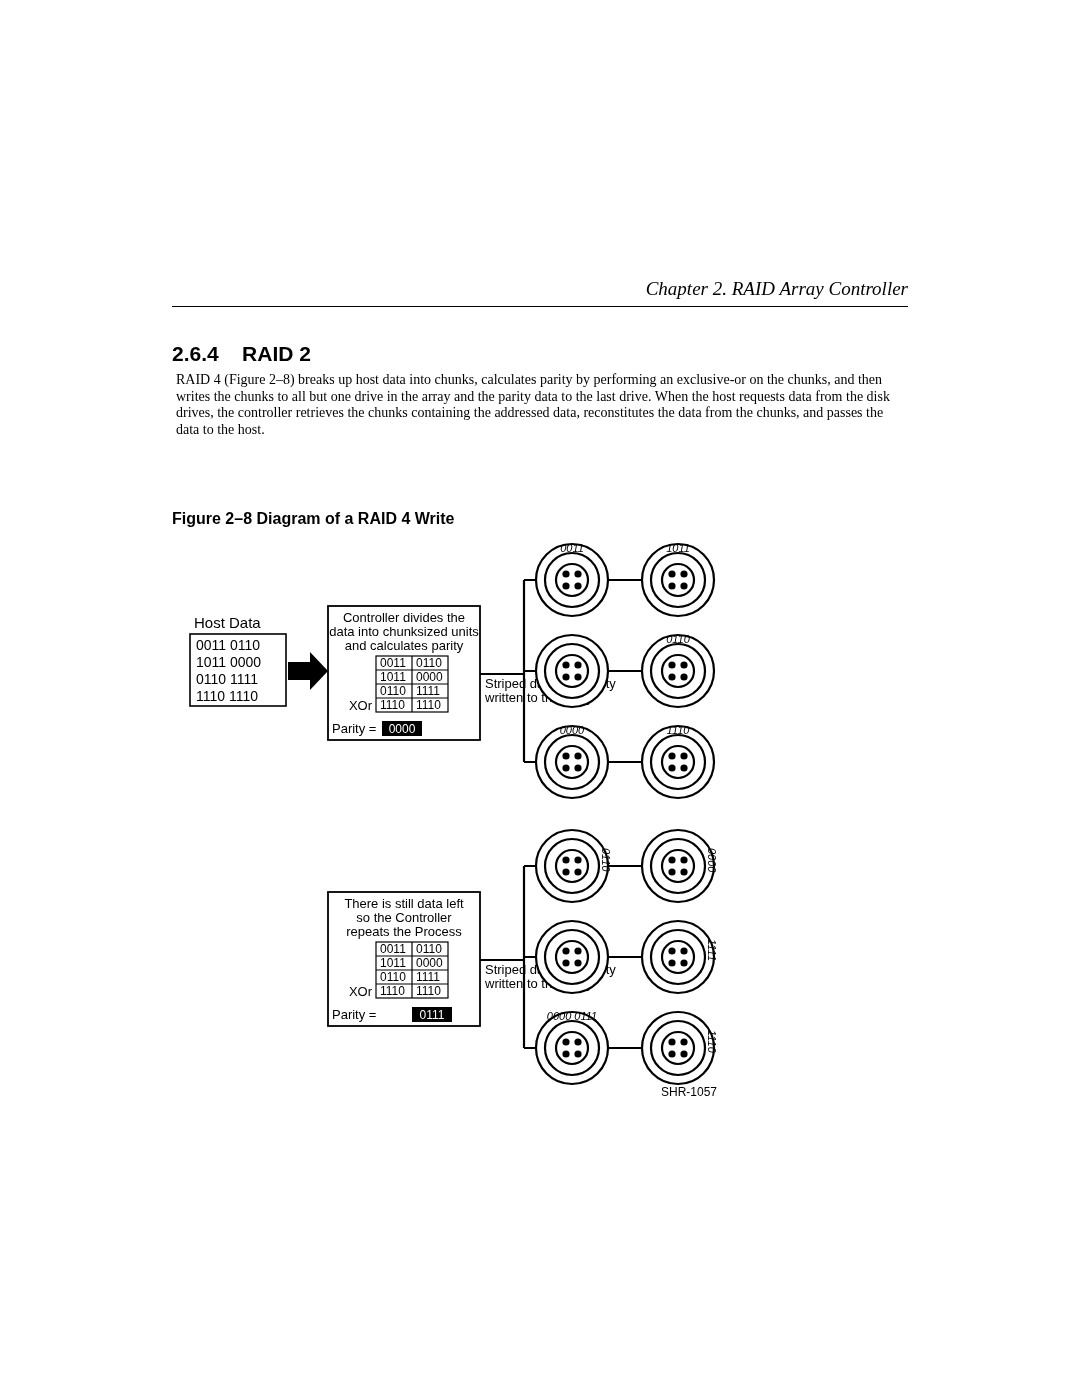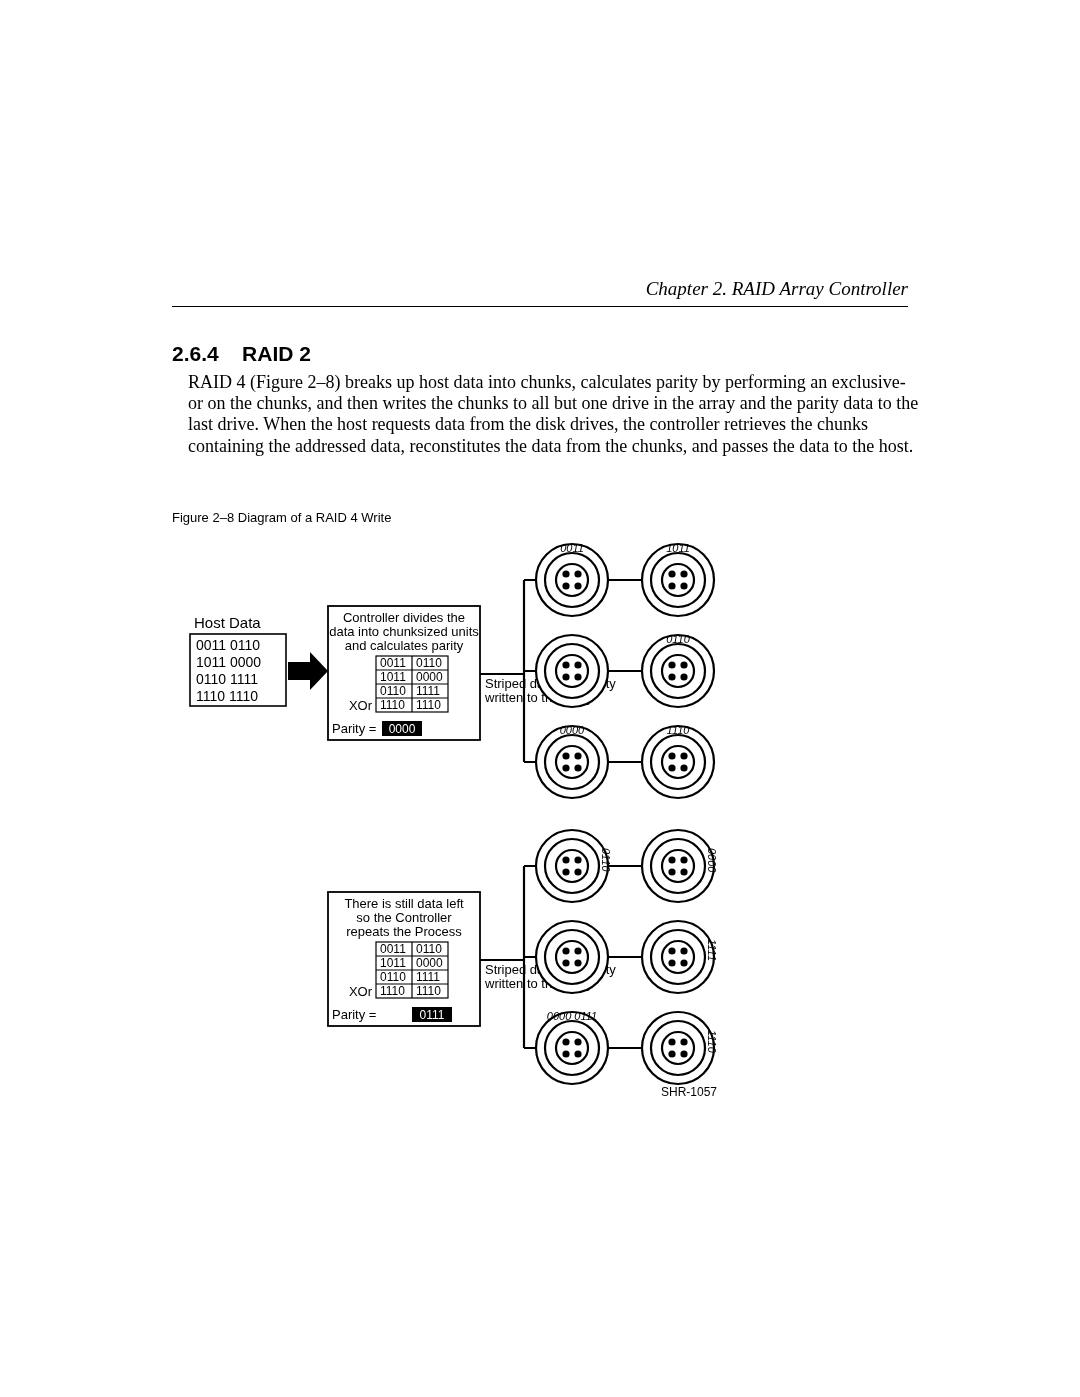--- a/index.html
+++ b/index.html
@@ -31,33 +31,33 @@
   .section-heading {
     position: absolute;
     left: 172px;
     top: 342px;
     font-family: Arial, Helvetica, sans-serif;
     font-weight: bold;
     font-size: 21px;
   }
   .body-text {
     position: absolute;
-    left: 188px;
+    left: 176px;
     top: 372px;
     width: 732px;
-    font-size: 18px;
+    font-size: 14px;
     line-height: 1.18;
   }
   .figure-caption {
     position: absolute;
     left: 172px;
     top: 510px;
     font-family: Arial, Helvetica, sans-serif;
-    font-weight: normal;
-    font-size: 13px;
+    font-weight: bold;
+    font-size: 16px;
     text-align: center;
   }
   .svg-wrap {
     position: absolute;
     left: 172px;
     top: 530px;
     width: 740px;
     height: 570px;
   }
   .bottom-rule {

